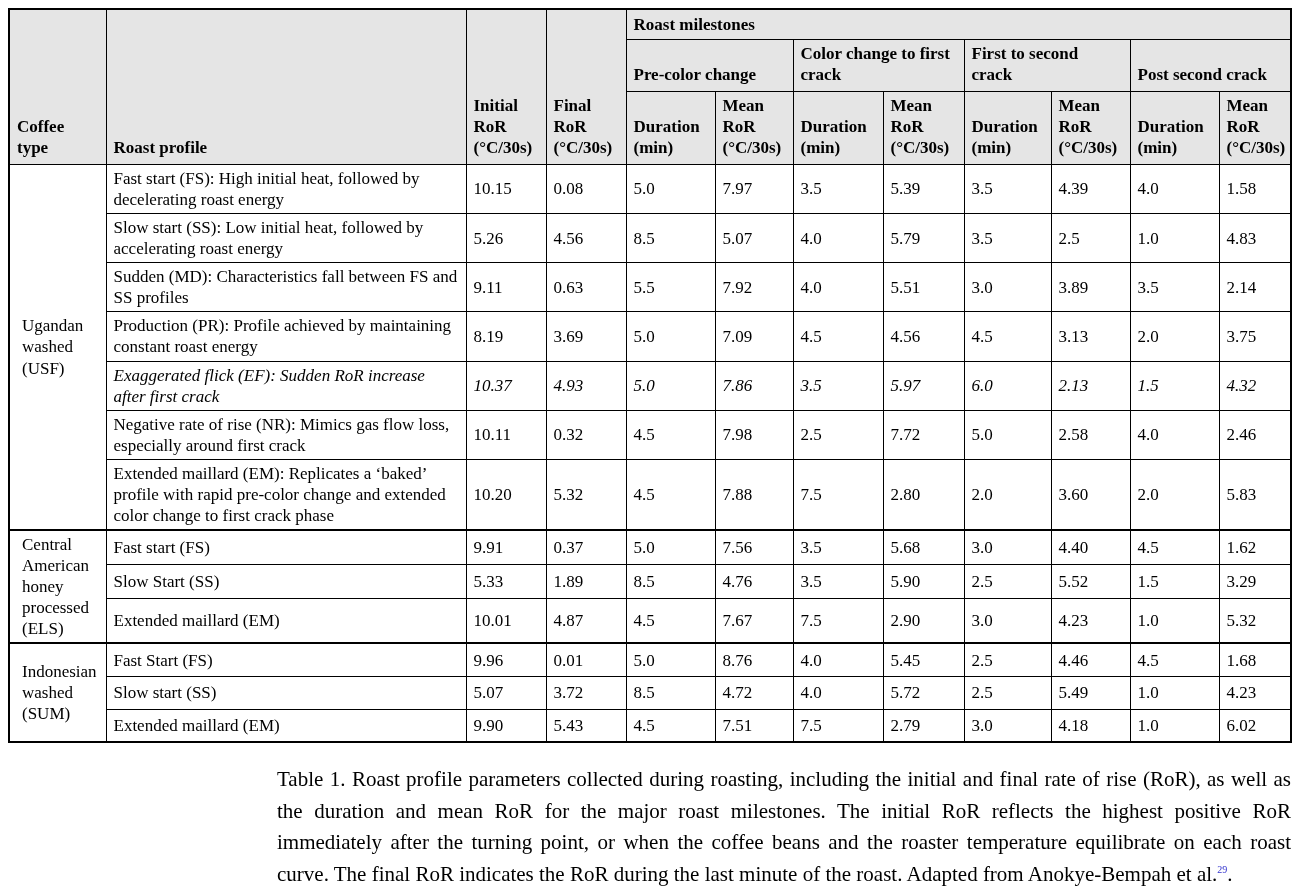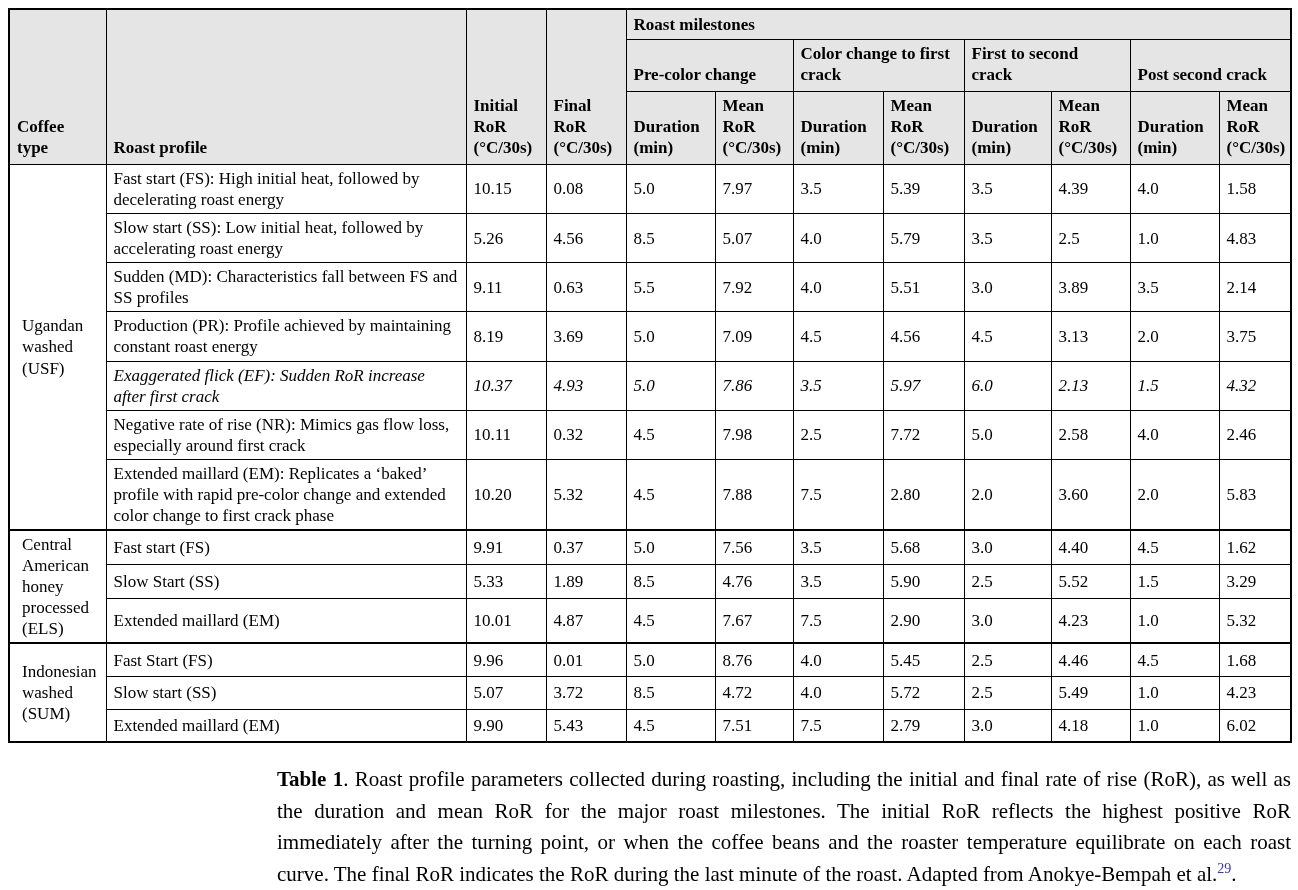--- a/index.html
+++ b/index.html
@@ -44,23 +44,23 @@
   tr.group-start > td { border-top: 2px solid #000; }
 
   .caption {
     margin: 21px 0 0 269px;
     width: 1014px;
     font-size: 21px;
     line-height: 31.5px;
     text-align: justify;
     color: #000;
   }
-  .caption b { font-weight: bold; }
+  .caption b { font-weight: normal; }
   .caption sup.ref {
-    font-size: 14px;
+    font-size: 10px;
     line-height: 0;
     cursor: pointer;
     font-family: Liberation Serif, serif;
   }
 </style>
 </head>
 <body>
 
 <div class="page">
 

